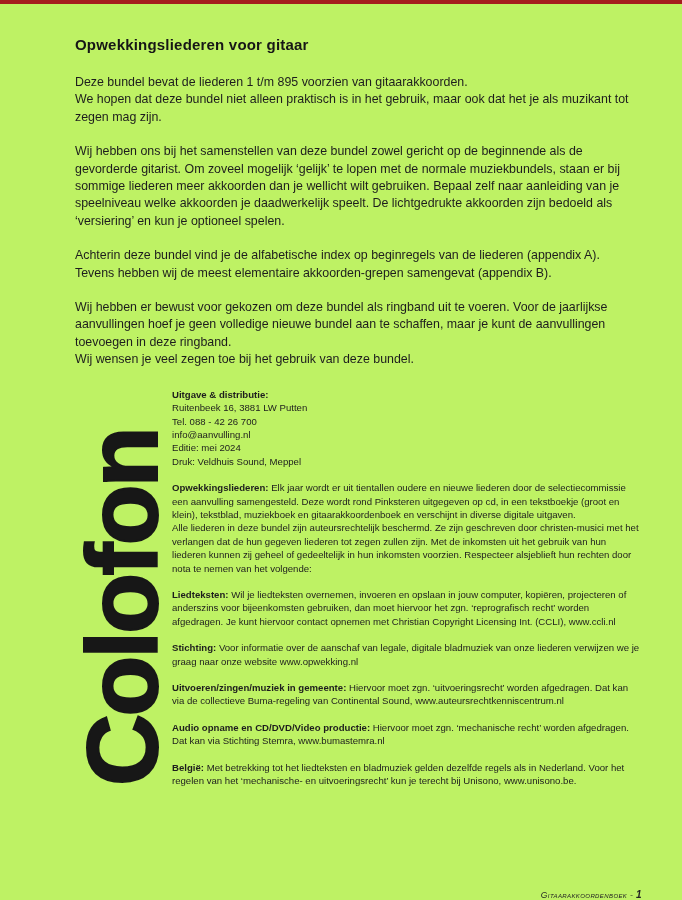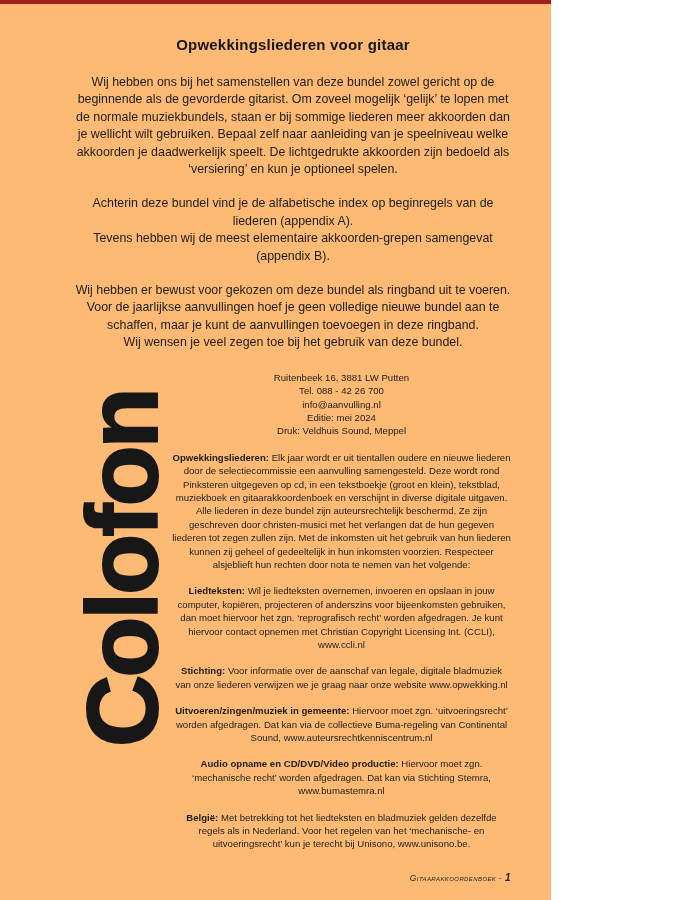--- a/index.html
+++ b/index.html
@@ -1,25 +1,24 @@
 <!DOCTYPE html>
 <html><head>
 <meta charset="utf-8">
 <style>
   html, body { margin: 0; padding: 0; background: #ffffff; }
   .page {
     position: relative;
-    width: 551px;
+    width: 682px;
     height: 900px;
-    background: #fdba74;
+    background: #bef264;
     font-family: "Liberation Sans", sans-serif;
     color: #1d1d1d;
     overflow: hidden;
     box-sizing: border-box;
-    text-align: center;
   }
   .top-rule {
     position: absolute;
     top: 0; left: 0;
     width: 100%;
     height: 4px;
   }
   .content {
     position: absolute;
     top: 36px;
@@ -74,57 +73,60 @@
   .pub-line { }
   .publisher { margin-bottom: 13px; }
   .col-section {
     margin-bottom: 13px;
   }
   .col-section .sec-text { white-space: pre-line; }
   .sec-label { font-weight: bold; }
   .footer {
     position: absolute;
     right: 40px;
-    bottom: 17px;
+    bottom: 0;
     font-style: italic;
     font-size: 8.5px;
     letter-spacing: 0.4px;
     color: #222222;
   }
   .footer .book { font-variant: small-caps; }
   .footer .pagenum { font-weight: bold; font-size: 10px; }
 </style>
 </head>
 <body>
 
 <div class="page">
 
   <div class="top-rule" style="background:#a51e1e;"></div>
 
   <div class="content">
 
     <h1 class="doc-title">Opwekkingsliederen voor gitaar</h1>
 
     <div class="intro">
+      <p>Deze bundel bevat de liederen 1 t/m 895 voorzien van gitaarakkoorden.
+We hopen dat deze bundel niet alleen praktisch is in het gebruik, maar ook dat het je als muzikant tot zegen mag zijn.</p>
       <p>Wij hebben ons bij het samenstellen van deze bundel zowel gericht op de beginnende als de gevorderde gitarist. Om zoveel mogelijk ‘gelijk’ te lopen met de normale muziekbundels, staan er bij sommige liederen meer akkoorden dan je wellicht wilt gebruiken. Bepaal zelf naar aanleiding van je speelniveau welke akkoorden je daadwerkelijk speelt. De lichtgedrukte akkoorden zijn bedoeld als ‘versiering’ en kun je optioneel spelen.</p>
       <p>Achterin deze bundel vind je de alfabetische index op beginregels van de liederen (appendix A).
 Tevens hebben wij de meest elementaire akkoorden-grepen samengevat (appendix B).</p>
       <p>Wij hebben er bewust voor gekozen om deze bundel als ringband uit te voeren. Voor de jaarlijkse aanvullingen hoef je geen volledige nieuwe bundel aan te schaffen, maar je kunt de aanvullingen toevoegen in deze ringband.
 Wij wensen je veel zegen toe bij het gebruik van deze bundel.</p>
     </div>
 
     <div class="colofon">
 
       <div class="vtitle-box">
         <div class="vtitle">Colofon</div>
       </div>
 
       <div class="col-right">
 
         <div class="publisher">
+          <div class="pub-heading">Uitgave &amp; distributie:</div>
           <div class="pub-line">Ruitenbeek 16, 3881 LW Putten</div>
           <div class="pub-line">Tel. 088 - 42 26 700</div>
           <div class="pub-line">info@aanvulling.nl</div>
           <div class="pub-line">Editie: mei 2024</div>
           <div class="pub-line">Druk: Veldhuis Sound, Meppel</div>
         </div>
 
         <p class="col-section"><b class="sec-label">Opwekkingsliederen:</b> <span class="sec-text">Elk jaar wordt er uit tientallen oudere en nieuwe liederen door de selectiecommissie een aanvulling samengesteld. Deze wordt rond Pinksteren uitgegeven op cd, in een tekstboekje (groot en klein), tekstblad, muziekboek en gitaarakkoordenboek en verschijnt in diverse digitale uitgaven.
 Alle liederen in deze bundel zijn auteursrechtelijk beschermd. Ze zijn geschreven door christen-musici met het verlangen dat de hun gegeven liederen tot zegen zullen zijn. Met de inkomsten uit het gebruik van hun liederen kunnen zij geheel of gedeeltelijk in hun inkomsten voorzien. Respecteer alsjeblieft hun rechten door nota te nemen van het volgende:</span></p>
 

